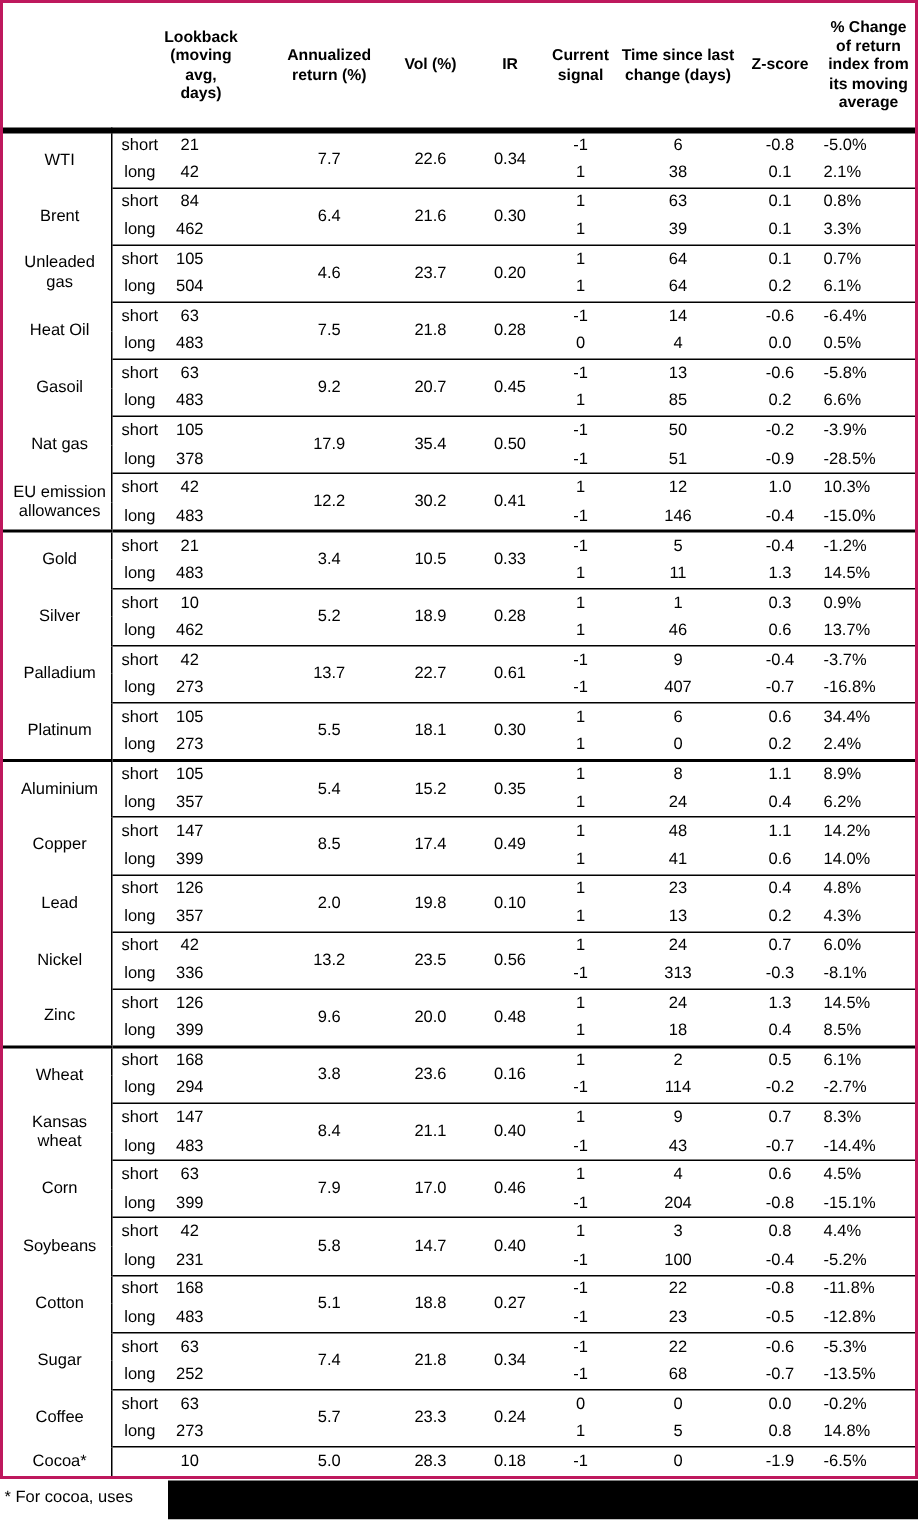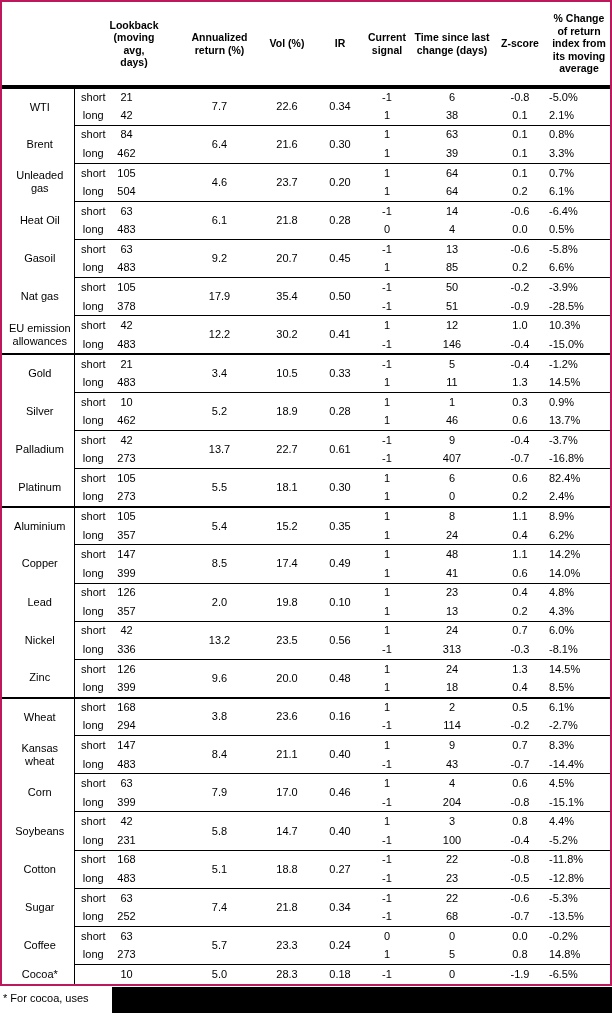--- a/index.html
+++ b/index.html
@@ -170,21 +170,21 @@
           <td class="lookback">504</td>
           <td class="signal">1</td>
           <td class="time">64</td>
           <td class="zscore">0.2</td>
           <td class="change">6.1%</td>
         </tr>
         <tr class="block-start">
           <td class="name" rowspan="2">Heat Oil</td>
           <td class="horizon">short</td>
           <td class="lookback">63</td>
-          <td class="ann" rowspan="2">6.1</td>
+          <td class="ann" rowspan="2">7.5</td>
           <td class="vol" rowspan="2">21.8</td>
           <td class="ir" rowspan="2">0.28</td>
           <td class="signal">-1</td>
           <td class="time">14</td>
           <td class="zscore">-0.6</td>
           <td class="change">-6.4%</td>
         </tr>
         <tr>
           <td class="horizon">long</td>
           <td class="lookback">483</td>
@@ -316,21 +316,21 @@
         <tr class="block-start">
           <td class="name" rowspan="2">Platinum</td>
           <td class="horizon">short</td>
           <td class="lookback">105</td>
           <td class="ann" rowspan="2">5.5</td>
           <td class="vol" rowspan="2">18.1</td>
           <td class="ir" rowspan="2">0.30</td>
           <td class="signal">1</td>
           <td class="time">6</td>
           <td class="zscore">0.6</td>
-          <td class="change">82.4%</td>
+          <td class="change">34.4%</td>
         </tr>
         <tr>
           <td class="horizon">long</td>
           <td class="lookback">273</td>
           <td class="signal">1</td>
           <td class="time">0</td>
           <td class="zscore">0.2</td>
           <td class="change">2.4%</td>
         </tr>
         <tr class="section-start">

